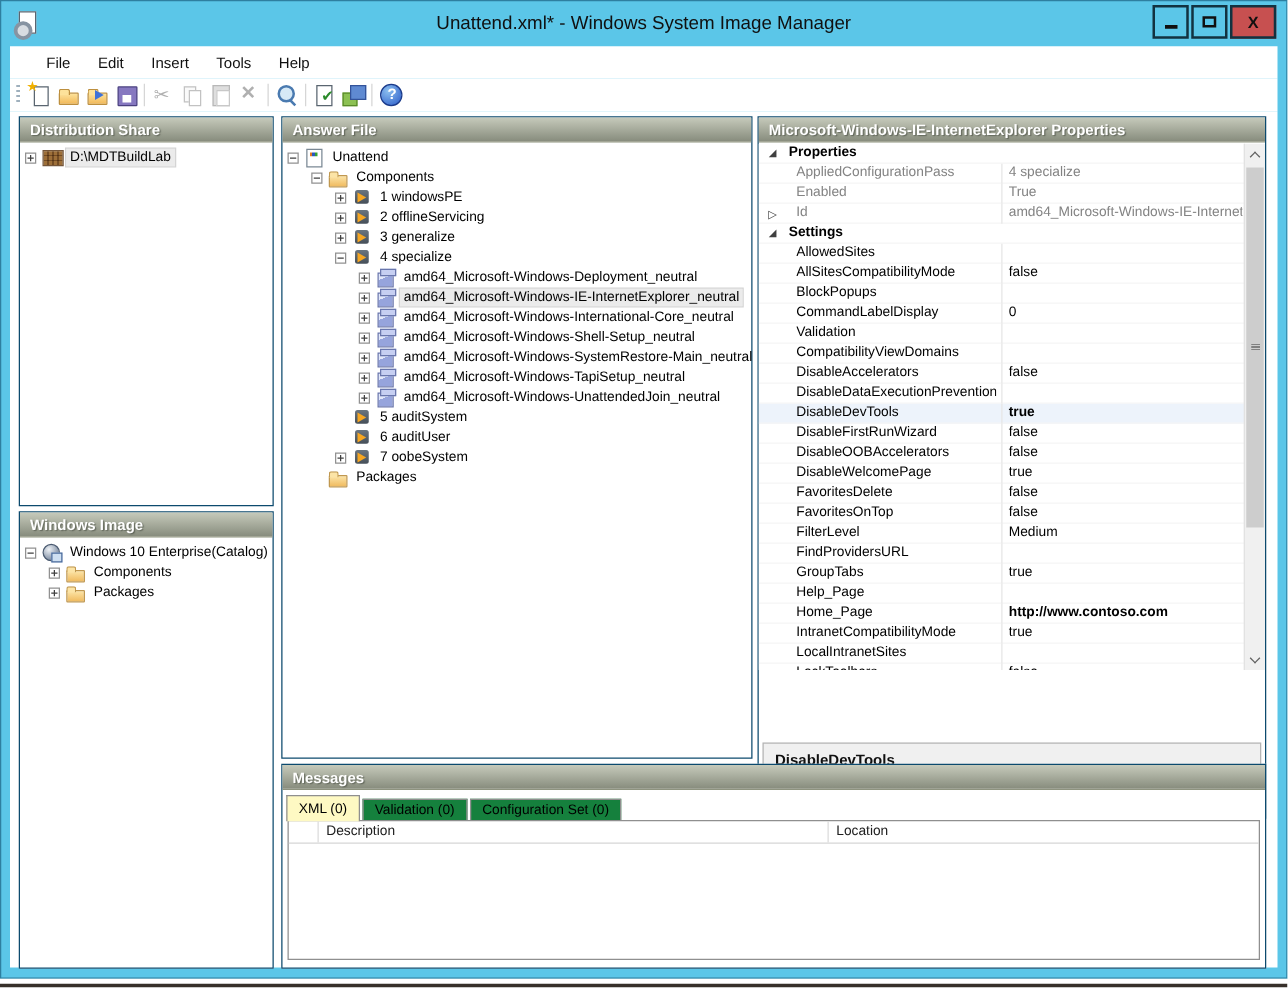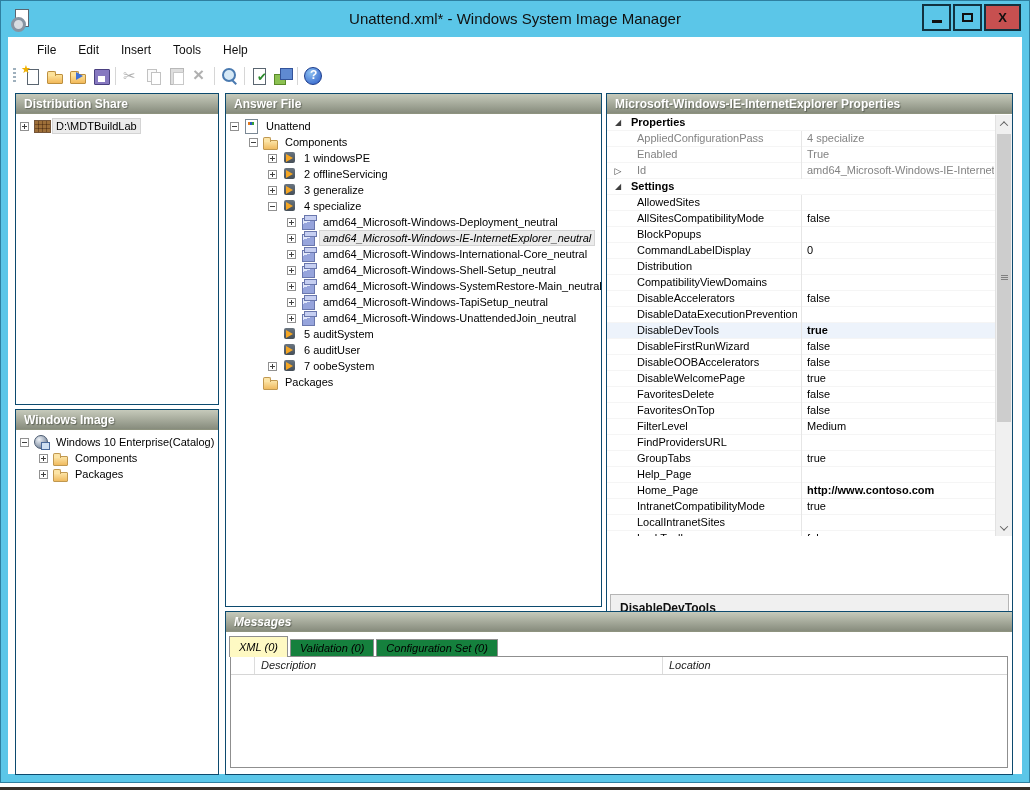--- a/index.html
+++ b/index.html
@@ -72,21 +72,21 @@
 
   
   .panel { position:absolute; border:1px solid #0c4a6e; background:#fff; }
   .panel-header { height:20px; background:linear-gradient(#c6cabb,#878c7d); color:#fff; font-weight:bold;
                   font-size:12px; line-height:20px; padding-left:8px; white-space:nowrap; overflow:hidden;
                   text-shadow:1px 1px 1px rgba(60,65,55,.6); border-bottom:1px solid #8e937f; }
   #panel-dist  { left:14px;  top:92px;  width:204px; height:312px; }
   #panel-wim   { left:14px;  top:408px; width:204px; height:366px; }
   #panel-af    { left:224px; top:92px;  width:377px; height:514px; }
   #panel-props { left:605px; top:92px;  width:407px; height:562px; }
-  #panel-msg   { left:224px; top:610px; width:788px; height:164px;font-style:italic; }
+  #panel-msg   { left:224px; top:610px; width:788px; height:164px; }
 
   
   .tree { padding:4px 0 0 2px; font-size:11px; }
   .trow { height:16px; display:flex; align-items:center; white-space:nowrap; }
   .exp { width:9px; height:9px; border:1px solid #919191; background:#fff; position:relative; flex:none; margin-right:5px; }
   .exp::before { content:''; position:absolute; left:1px; right:1px; top:3px; height:1px; background:#404040; }
   .exp.plus::after { content:''; position:absolute; top:1px; bottom:1px; left:3px; width:1px; background:#404040; }
   .exp.hidden { visibility:hidden; }
   .ticon { width:15px; height:14px; margin-right:4px; position:relative; flex:none; }
   .ticon.folder::before { content:''; position:absolute; left:0; top:5px; width:13px; height:8px;
@@ -274,21 +274,21 @@
         <div class="trow" style="padding-left: 40px;">
           <span class="exp minus"></span>
           <span class="ticon pass"></span>
           <span class="tlabel">4 specialize</span>
         </div>
         <div class="trow" style="padding-left: 59px;">
           <span class="exp plus"></span>
           <span class="ticon component"></span>
           <span class="tlabel">amd64_Microsoft-Windows-Deployment_neutral</span>
         </div>
-        <div class="trow selected" style="padding-left: 59px; font-style: italic;">
+        <div class="trow selected" style="padding-left: 59px;">
           <span class="exp plus"></span>
           <span class="ticon component"></span>
           <span class="tlabel">amd64_Microsoft-Windows-IE-InternetExplorer_neutral</span>
         </div>
         <div class="trow" style="padding-left: 59px;">
           <span class="exp plus"></span>
           <span class="ticon component"></span>
           <span class="tlabel">amd64_Microsoft-Windows-International-Core_neutral</span>
         </div>
         <div class="trow" style="padding-left: 59px;">
@@ -375,21 +375,21 @@
           <span class="pname">BlockPopups</span>
           <span class="pval"></span>
         </div>
         <div class="prow">
           <span class="gut" style="font-size: 9px;"></span>
           <span class="pname">CommandLabelDisplay</span>
           <span class="pval">0</span>
         </div>
         <div class="prow">
           <span class="gut" style="font-size: 9px;"></span>
-          <span class="pname">Distribution</span>
+          <span class="pname">Validation</span>
           <span class="pval"></span>
         </div>
         <div class="prow">
           <span class="gut" style="font-size: 9px;"></span>
           <span class="pname">CompatibilityViewDomains</span>
           <span class="pval"></span>
         </div>
         <div class="prow">
           <span class="gut" style="font-size: 9px;"></span>
           <span class="pname">DisableAccelerators</span>

